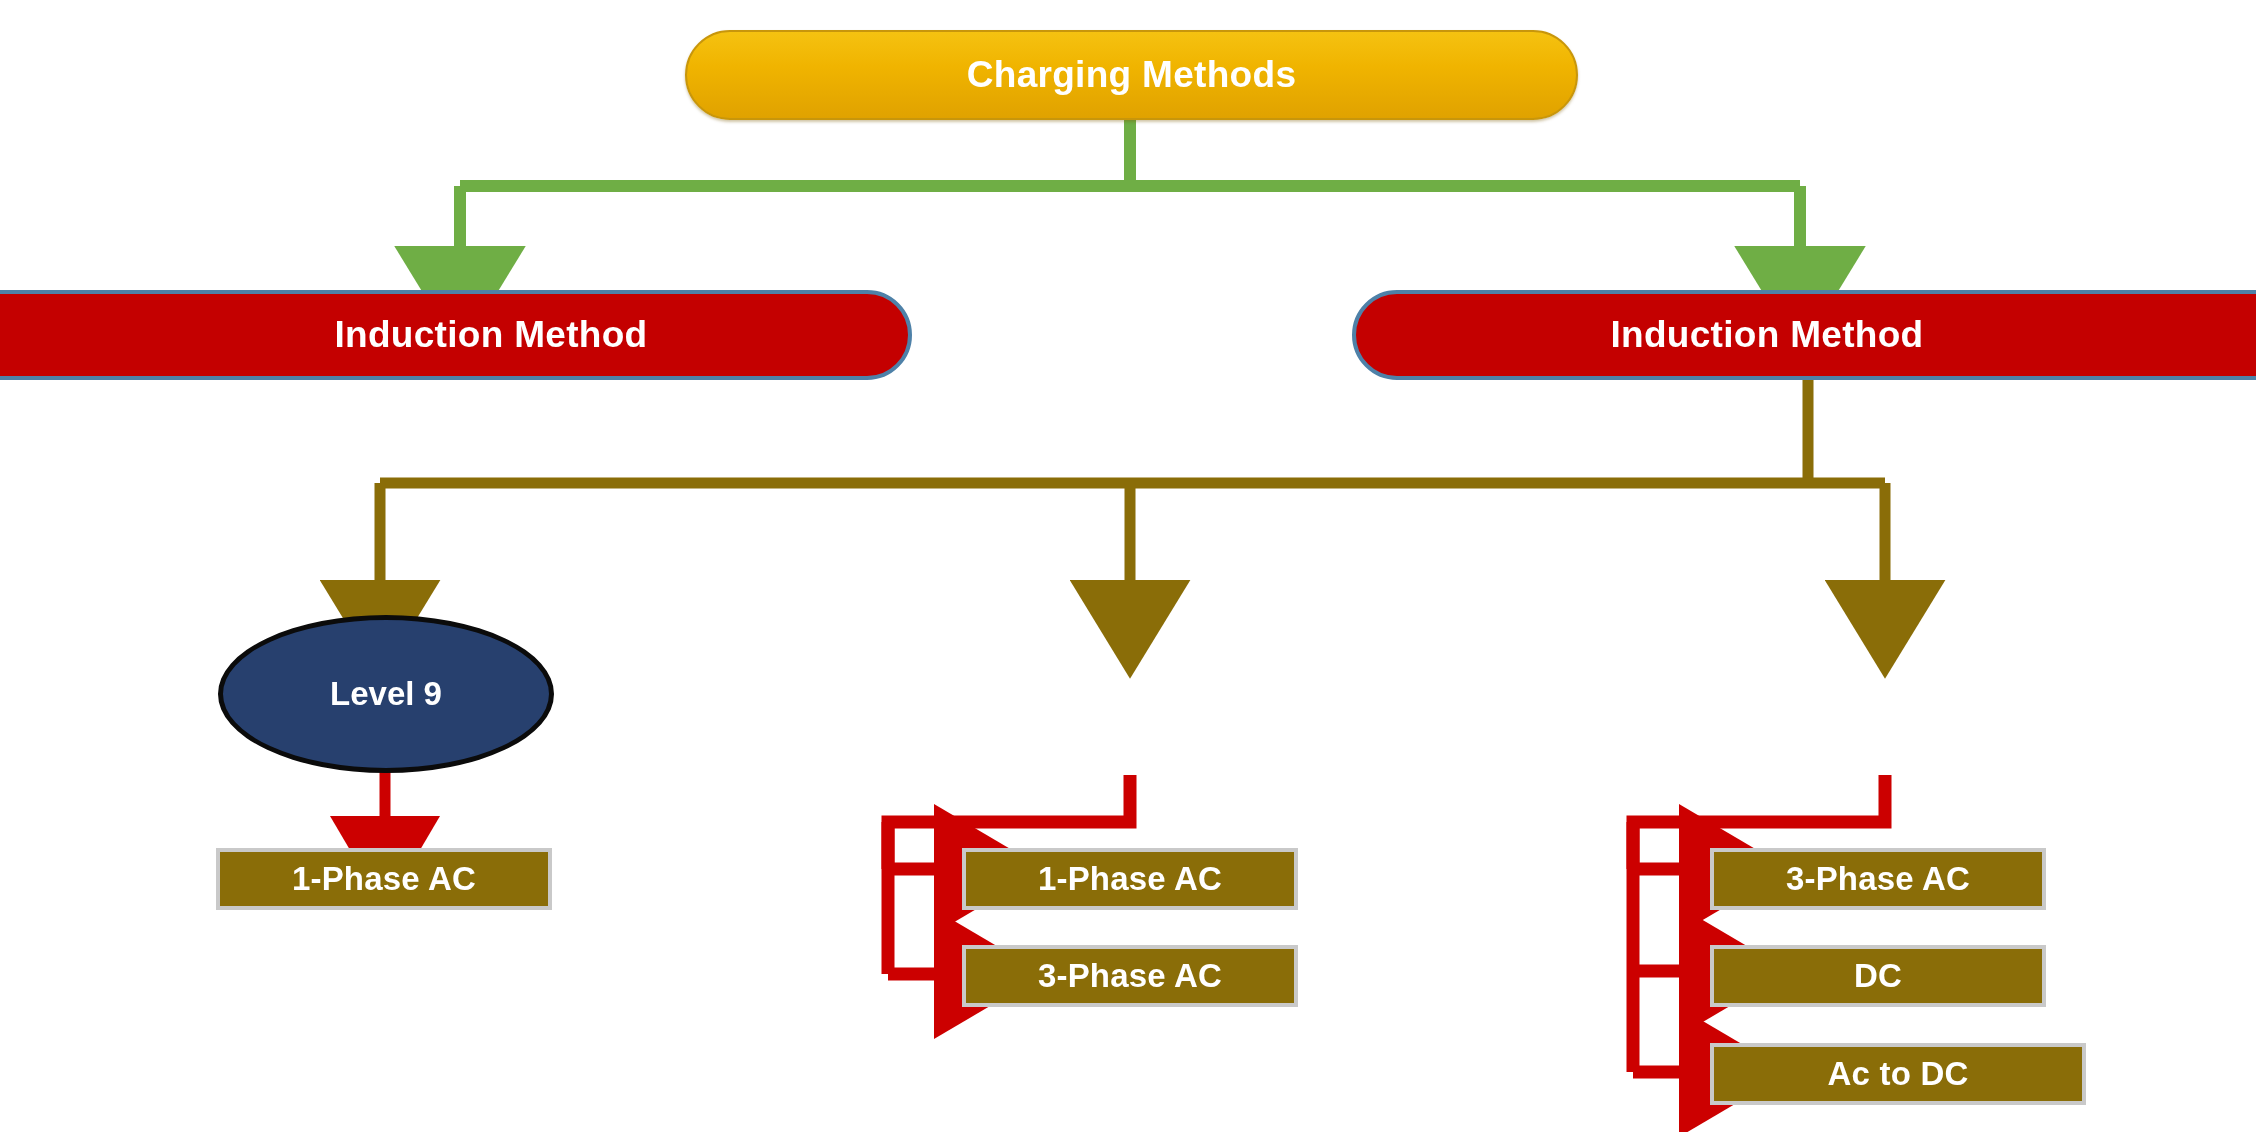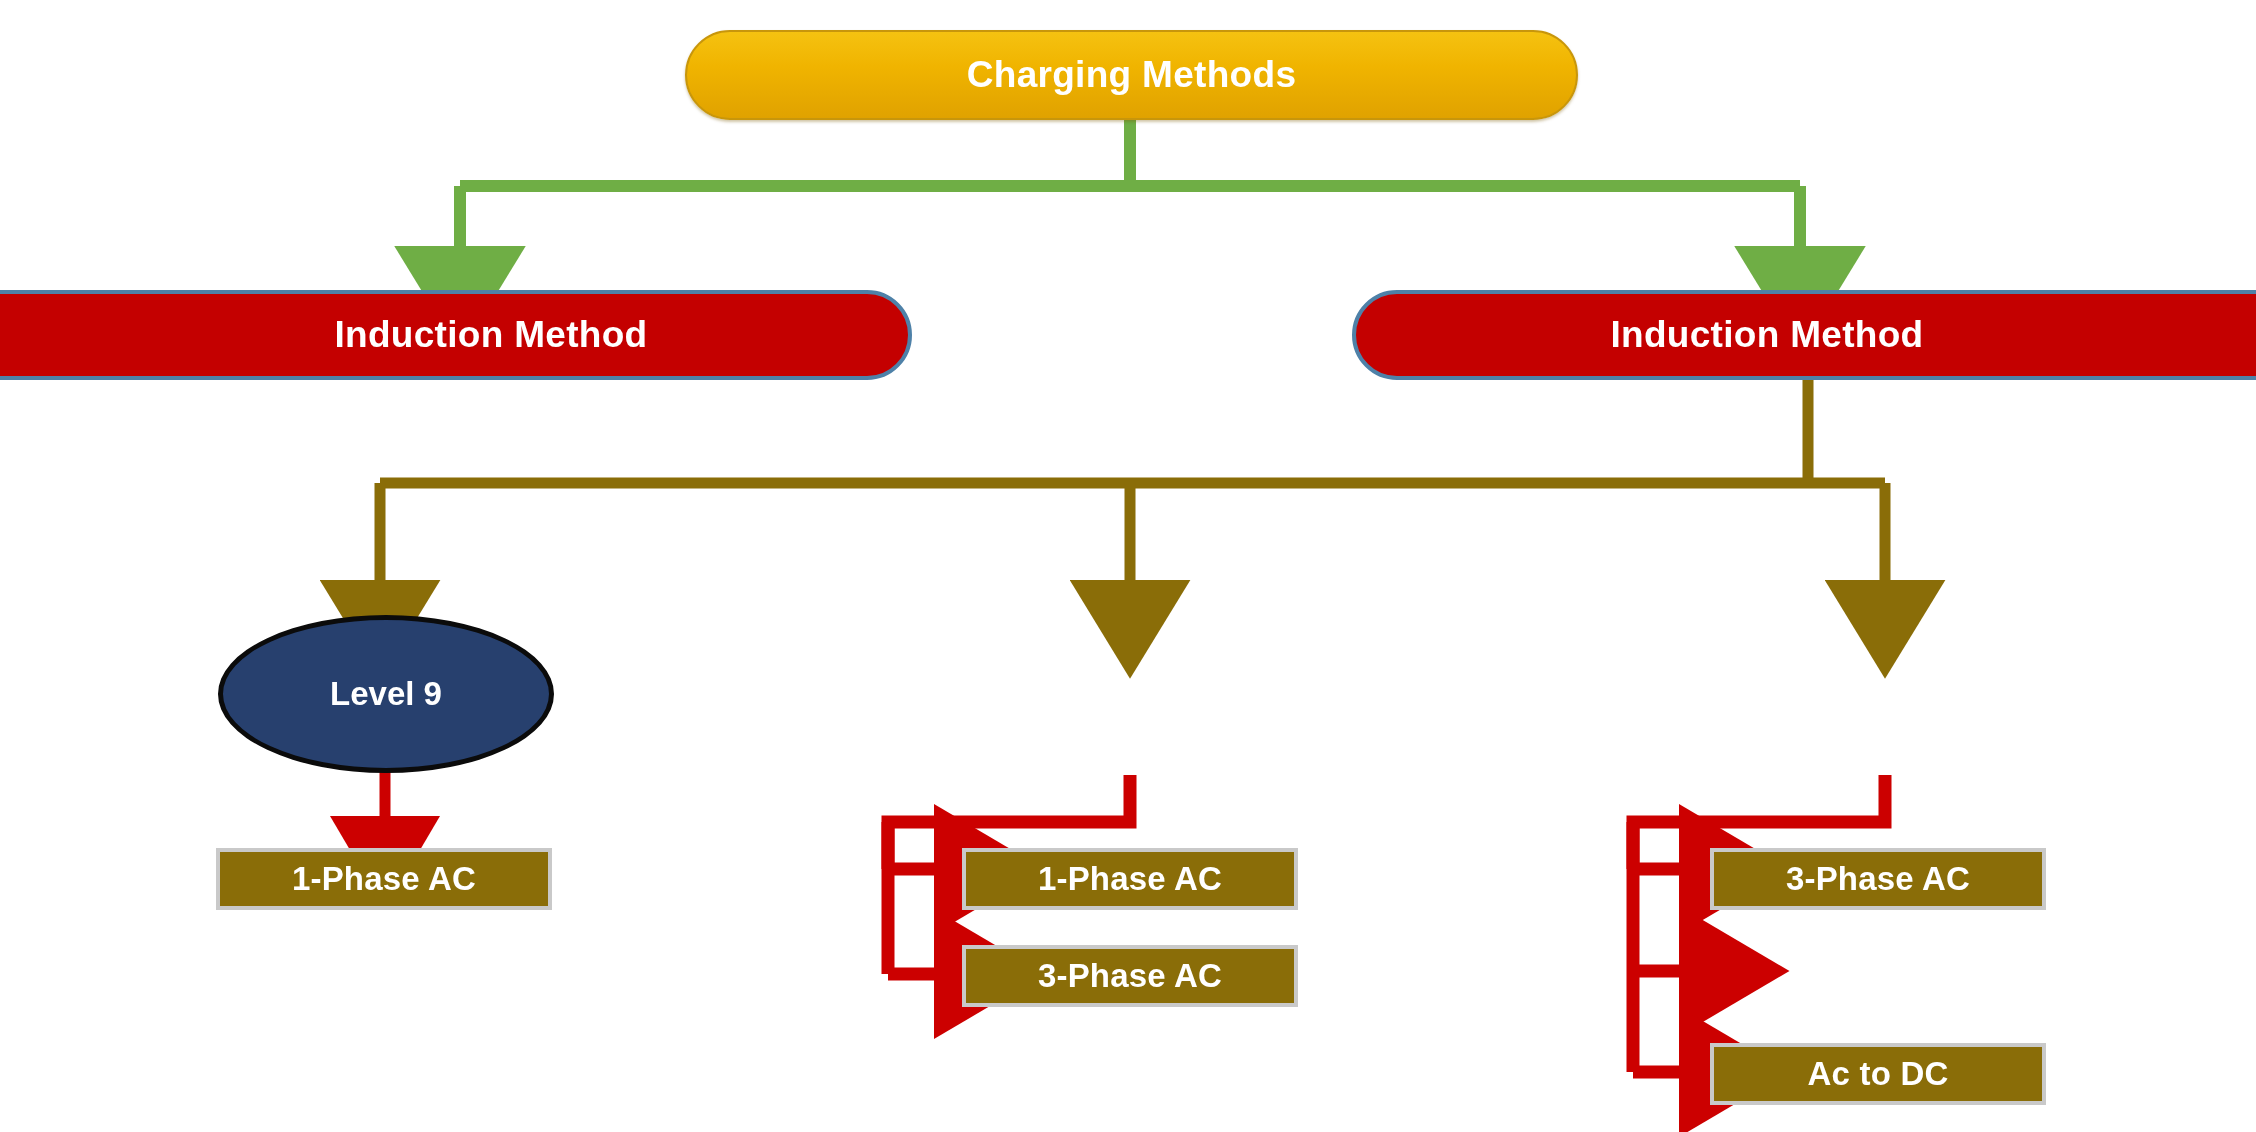--- a/index.html
+++ b/index.html
@@ -126,17 +126,20 @@
   <div class="node box-olive" style="left:962px;top:848px;width:336px;height:62px;">
     <span>1-Phase AC</span>
   </div>
   <div class="node box-olive" style="left:962px;top:945px;width:336px;height:62px;">
     <span>3-Phase AC</span>
   </div>
 
   <div class="node box-olive" style="left:1710px;top:848px;width:336px;height:62px;">
     <span>3-Phase AC</span>
   </div>
-  <div class="node box-olive" style="left:1710px;top:1043px;width:336px;height:62px;align-items:center;">
+  <div class="node box-olive" style="left:1710px;top:945px;width:336px;height:62px;">
+    <span>DC</span>
+  </div>
+  <div class="node box-olive" style="left:1710px;top:1043px;width:376px;height:62px;align-items:center;">
     <span>Ac to DC</span>
   </div>
 
 </div>
 
 </body></html>

